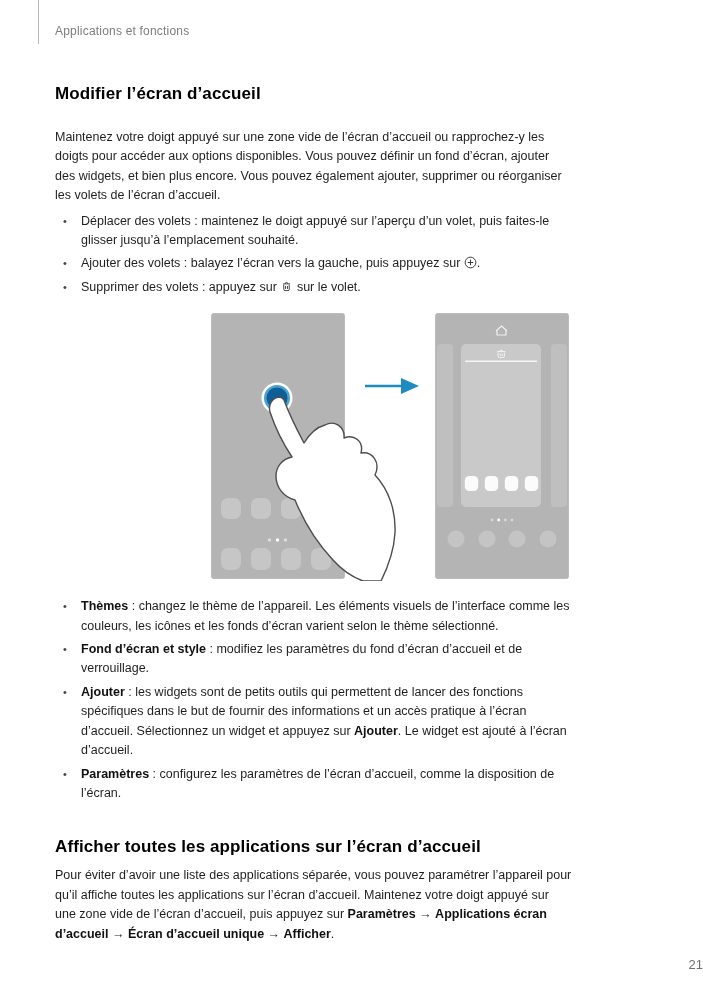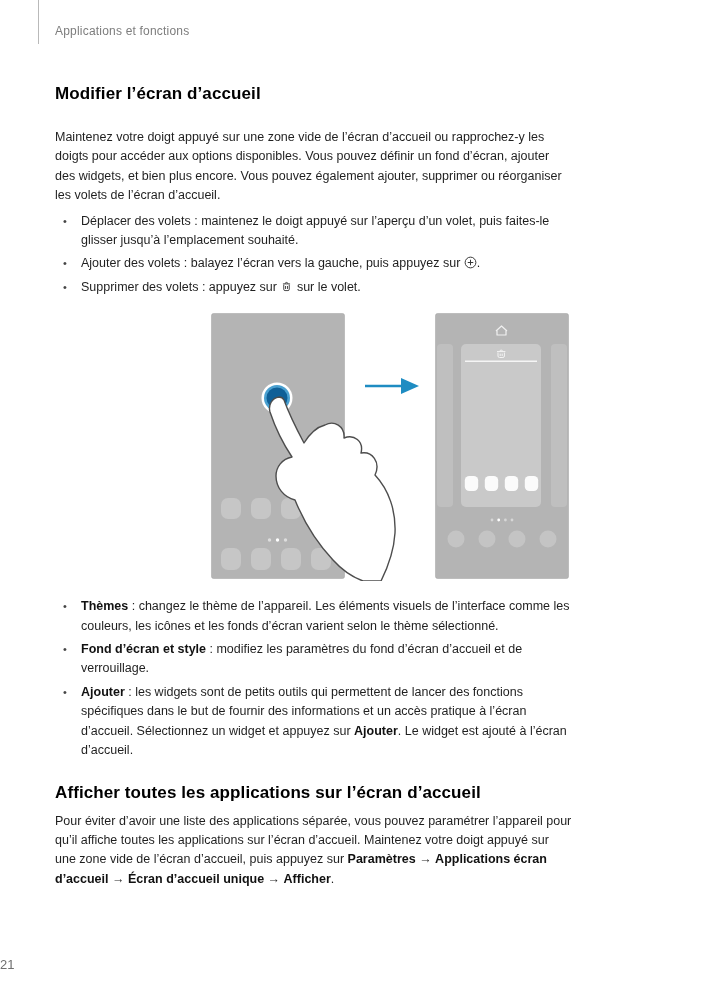--- a/index.html
+++ b/index.html
@@ -23,24 +23,24 @@
   ul.bullets li{position:relative;padding-left:26px;font-size:12.5px;line-height:19.4px;margin-top:4px;}
   ul.bullets li::before{content:"•";position:absolute;left:8px;top:0;color:#444;font-size:11px;line-height:19.4px;}
   b{font-weight:700;color:#111;}
   .inline-icon{display:inline-block;vertical-align:-2px;color:#333;line-height:0;}
   .inline-icon svg{width:13px;height:13px;display:inline-block;}
   .figure{position:relative;width:593px;height:268px;margin-top:16px;}
   .phone-before{position:absolute;left:116px;top:0;}
   .phone-after{position:absolute;left:340px;top:0;}
   .transition-arrow{position:absolute;left:268px;top:62px;}
   .options{margin-top:18px;}
-  h2.second{margin-top:22px;}
+  h2.second{margin-top:34px;}
   .para1{margin-top:9px;}
   .para2{margin-top:5px;}
-  .page-number{position:absolute;left:0;bottom:22px;width:703px;text-align:left;font-size:13px;color:#6f6f6f;}
+  .page-number{position:absolute;left:0;bottom:22px;width:703px;text-align:right;font-size:13px;color:#6f6f6f;}
 </style>
 </head>
 <body>
 
 <div class="header-rule"></div>
 <div class="header-title">Applications et fonctions</div>
 
 <div class="content">
 
   <h1>Modifier l’écran d’accueil</h1>
@@ -129,20 +129,21 @@
         <circle cx="82" cy="226" r="8.5" fill="#c4c4c4"></circle>
         <circle cx="113" cy="226" r="8.5" fill="#c4c4c4"></circle>
       </g>
     </svg>
   </figure>
 
   <ul class="bullets options">
       <li><span><b>Thèmes</b> : changez le thème de l’appareil. Les éléments visuels de l’interface comme les couleurs, les icônes et les fonds d’écran varient selon le thème sélectionné.</span></li>
       <li><span><b>Fond d’écran et style</b> : modifiez les paramètres du fond d’écran d’accueil et de verrouillage.</span></li>
       <li><span><b>Ajouter</b> : les widgets sont de petits outils qui permettent de lancer des fonctions spécifiques dans le but de fournir des informations et un accès pratique à l’écran d’accueil. Sélectionnez un widget et appuyez sur <b>Ajouter</b>. Le widget est ajouté à l’écran d’accueil.</span></li>
+      <li><span><b>Paramètres</b> : configurez les paramètres de l’écran d’accueil, comme la disposition de l’écran.</span></li>
     </ul>
 
   <h2 class="second">Afficher toutes les applications sur l’écran d’accueil</h2>
 
   <p class="para1">Pour éviter d’avoir une liste des applications séparée, vous pouvez paramétrer l’appareil pour qu’il affiche toutes les applications sur l’écran d’accueil. Maintenez votre doigt appuyé sur une zone vide de l’écran d’accueil, puis appuyez sur <b>Paramètres</b> → <b>Applications écran d’accueil</b> → <b>Écran d’accueil unique</b> → <b>Afficher</b>.</p>
 
 
 </div>
 
 <div class="page-number">21</div>

